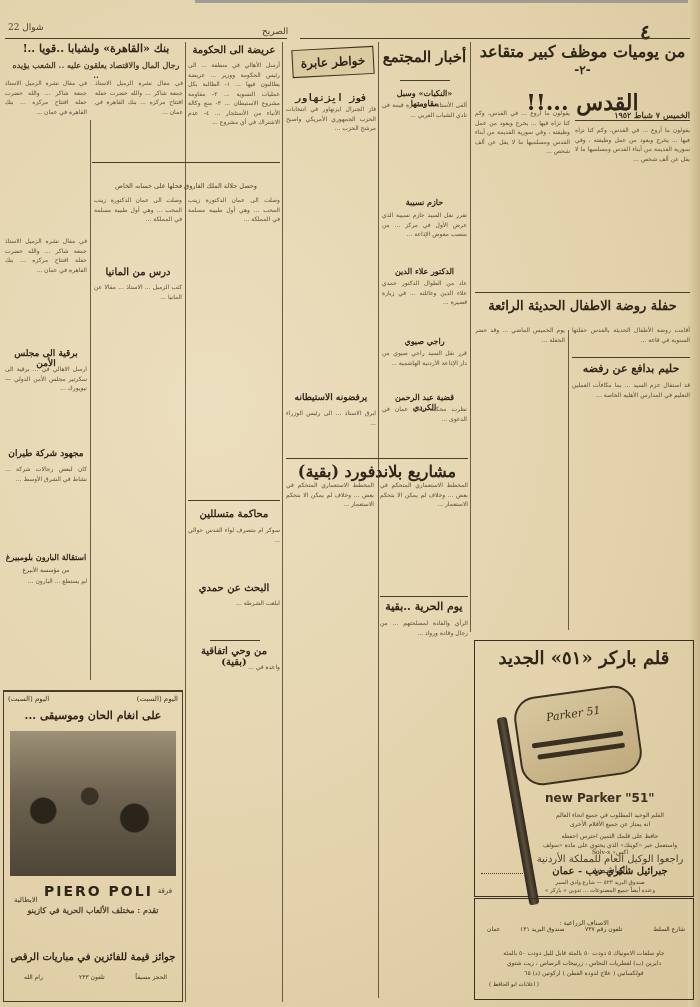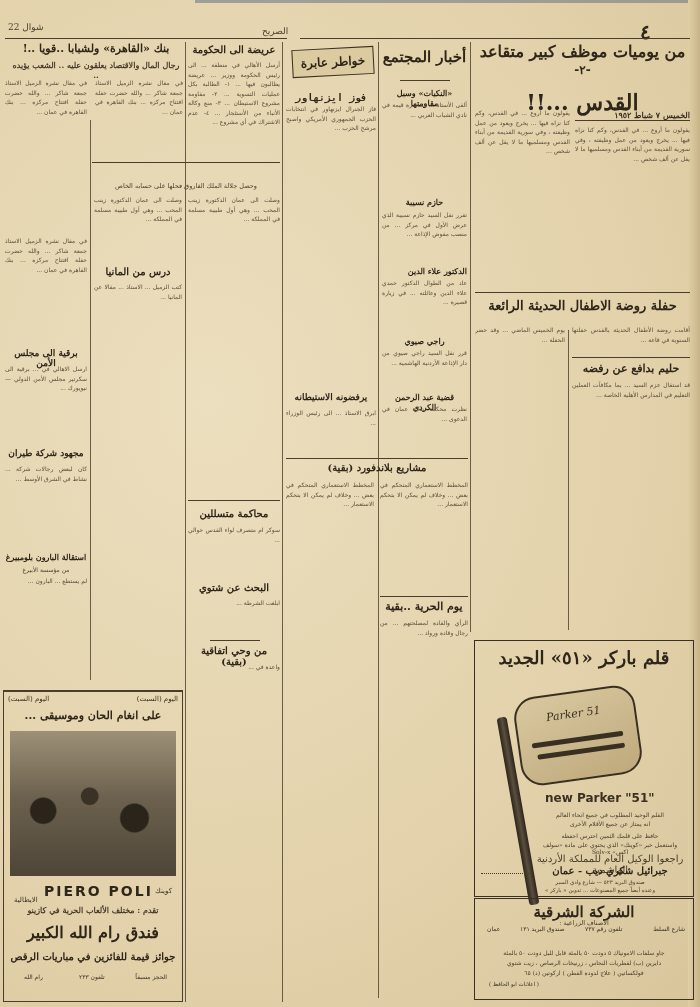--- a/index.html
+++ b/index.html
@@ -73,37 +73,37 @@
   <div class="rule-h" style="left:572px;top:357px;width:118px;"></div>
   <div class="abs h2" style="left:572px;top:362px;width:118px;font-size:11px;">حليم بدافع عن رفضه</div>
   <div class="abs body-text" style="left:572px;top:380px;width:118px;height:245px;">قد استقال عزم السيد ... بما مكافآت العملين التعليم في المدارس الأهلية الخاصة ...</div>
 
   <div class="abs h1" style="left:382px;top:48px;width:85px;font-size:15px;">أخبار المجتمع</div>
   <div class="rule-h" style="left:400px;top:80px;width:50px;"></div>
   <div class="abs h2" style="left:382px;top:88px;width:85px;font-size:8px;">«النكبات» وسبل مقاومتها</div>
   <div class="abs body-text" style="left:382px;top:100px;width:85px;height:95px;">ألقى الأستاذ ... محاضرة قيمة في نادي الشباب العربي ...</div>
   <div class="abs h2" style="left:382px;top:197px;width:85px;font-size:8px;">حازم نسيبة</div>
   <div class="abs body-text" style="left:382px;top:210px;width:85px;height:55px;">تقرر نقل السيد حازم نسيبة الذي عرض الأول في مركز ... من منصب مفوض الإذاعة ...</div>
-  <div class="abs h2" style="left:382px;top:266px;width:85px;font-size:8px;text-align:right;">الدكتور علاء الدين</div>
+  <div class="abs h2" style="left:382px;top:266px;width:85px;font-size:8px;">الدكتور علاء الدين</div>
   <div class="abs body-text" style="left:382px;top:278px;width:85px;height:55px;">عاد من الطوال الدكتور حمدي علاء الدين وعائلته ... في زيارة قصيرة ...</div>
   <div class="abs h2" style="left:382px;top:336px;width:85px;font-size:8px;">راجي صيوي</div>
   <div class="abs body-text" style="left:382px;top:348px;width:85px;height:45px;">قرر نقل السيد راجي صيوي من دار الإذاعة الأردنية الهاشمية ...</div>
   <div class="abs h2" style="left:382px;top:392px;width:85px;font-size:8px;">قضية عبد الرحمن الكردي</div>
   <div class="abs body-text" style="left:382px;top:404px;width:85px;height:50px;">نظرت محكمة بداية عمان في الدعوى ...</div>
 
   <div class="abs boxed" style="left:292px;top:48px;width:80px;height:26px;transform:rotate(-3deg);background:#dccaa0;">
     <div class="h1" style="font-size:12px;line-height:26px;">خواطر عابرة</div>
   </div>
   <div class="abs h2" style="left:286px;top:92px;width:90px;font-size:10px;font-family:Liberation Mono, monospace;">فوز ايزنهاور</div>
   <div class="abs body-text" style="left:286px;top:104px;width:90px;height:265px;">فاز الجنرال ايزنهاور في انتخابات الحزب الجمهوري الأمريكي واصبح مرشح الحزب ...</div>
   <div class="abs h2" style="left:286px;top:392px;width:90px;font-size:9px;">يرفضونه الاستيطانه</div>
   <div class="abs body-text" style="left:286px;top:408px;width:90px;height:45px;">ابرق الاستاذ ... الى رئيس الوزراء ...</div>
 
   <div class="rule-h" style="left:286px;top:458px;width:182px;"></div>
-  <div class="abs h1" style="left:286px;top:462px;width:182px;font-size:10px;">مشاريع بلاندفورد (بقية)</div>
+  <div class="abs h1" style="left:286px;top:462px;width:182px;font-size:16px;">مشاريع بلاندفورد (بقية)</div>
   <div class="abs body-text" style="left:380px;top:480px;width:88px;height:105px;">المخطط الاستعماري المتحكم في بعض ... وخلاف لم يمكن الا بتحكم الاستعمار ...</div>
   <div class="abs body-text" style="left:286px;top:480px;width:88px;height:500px;">المخطط الاستعماري المتحكم في بعض ... وخلاف لم يمكن الا بتحكم الاستعمار ...</div>
   <div class="rule-v" style="left:378px;top:478px;height:520px;"></div>
 
   <div class="rule-h" style="left:380px;top:596px;width:88px;"></div>
   <div class="abs h2" style="left:380px;top:600px;width:88px;font-size:11px;">يوم الحرية ..بقية</div>
   <div class="abs body-text" style="left:380px;top:618px;width:88px;height:380px;">الرأي والقادة لمصلحتهم ... من رجال وقادة ورواد ...</div>
 
   <div class="abs h2" style="left:188px;top:44px;width:92px;font-size:10px;">عريضة الى الحكومة</div>
   <div class="abs body-text" style="left:188px;top:60px;width:92px;height:100px;">أرسل الأهالي في منطقة ... الى رئيس الحكومة ووزير ... عريضة يطالبون فيها ... ١- الطالبة بكل عمليات التسوية ... ٢- مقاومة مشروع الاستيطان ... ٣- منع وكالة الأنباء من الأستئجار ... ٤- عدم الاشتراك في أي مشروع ...</div>
@@ -126,39 +126,38 @@
   <div class="abs h2" style="left:5px;top:448px;width:82px;font-size:9px;">مجهود شركة طيران</div>
   <div class="abs body-text" style="left:5px;top:464px;width:82px;height:85px;">كان لبعض رجالات شركة ... نشاط في الشرق الأوسط ...</div>
   <div class="abs h2" style="left:5px;top:552px;width:82px;font-size:8px;">استقالة البارون بلومبيرغ</div>
   <div class="abs sub" style="left:5px;top:566px;width:82px;font-size:6px;">من مؤسسة الأبيرغ</div>
   <div class="abs body-text" style="left:5px;top:576px;width:82px;height:100px;">لم يستطع ... البارون ...</div>
   <div class="abs body-text" style="left:5px;top:236px;width:82px;height:108px;">في مقال نشره الزميل الاستاذ جمعة شاكر ... والله حضرت حفلة افتتاح مركزه ... بنك القاهرة في عمان ...</div>
 
   <div class="rule-h" style="left:188px;top:500px;width:92px;"></div>
   <div class="abs h2" style="left:188px;top:508px;width:92px;font-size:10px;">محاكمة متسللين</div>
   <div class="abs body-text" style="left:188px;top:525px;width:92px;height:55px;">سوكر ام متصرف لواء القدس حوالي ...</div>
-  <div class="abs h2" style="left:188px;top:582px;width:92px;font-size:10px;">البحث عن شتوي</div>
+  <div class="abs h2" style="left:188px;top:582px;width:92px;font-size:10px;">البحث عن حمدي</div>
   <div class="abs body-text" style="left:188px;top:598px;width:92px;height:38px;">ابلغت الشرطة ...</div>
   <div class="rule-h" style="left:210px;top:640px;width:50px;"></div>
   <div class="abs h2" style="left:188px;top:645px;width:92px;font-size:10px;">من وحي اتفاقية (بقية)</div>
   <div class="abs body-text" style="left:188px;top:662px;width:92px;height:335px;">واعدة في ... </div>
 
   <div class="rule-h" style="left:3px;top:690px;width:180px;height:2px;"></div>
   <div class="abs" style="left:3px;top:690px;width:178px;height:310px;border:1px solid #4a3d2c;">
     <div class="abs" style="left:4px;top:4px;font-size:7px;">اليوم (السبت)</div>
     <div class="abs" style="right:4px;top:4px;font-size:7px;">اليوم (السبت)</div>
     <div class="abs h2" style="left:0;top:18px;width:178px;font-size:11px;">على انغام الحان وموسيقى ...</div>
     <div class="abs photo" style="left:6px;top:40px;width:166px;height:145px;"></div>
     <div class="abs" style="left:0;top:192px;width:178px;height:18px;">
       <span class="abs" style="left:10px;top:13px;font-size:7px;">الايطالية</span>
       <span class="abs" style="left:40px;top:0;font-family:'DejaVu Sans',sans-serif;font-weight:bold;font-size:14px;letter-spacing:2px;color:#2f261a;">PIERO POLI</span>
-      <span class="abs" style="right:10px;top:4px;font-size:7px;">كوينك</span>
+      <span class="abs" style="right:10px;top:4px;font-size:7px;">فرقة</span>
     </div>
     <div class="abs sub" style="left:0;top:214px;width:178px;font-size:8px;font-weight:bold;">تقدم : مختلف الألعاب الحرية في كازينو</div>
-    <div class="abs h1" style="left:0;top:232px;width:178px;font-size:16px;">فندق رام الله الكبير</div>
     <div class="abs h2" style="left:0;top:260px;width:178px;font-size:10px;">جوائز قيمة للفائزين في مباريات الرقص</div>
     <div class="abs" style="left:20px;top:282px;font-size:6px;">رام الله</div>
     <div class="abs" style="left:75px;top:282px;font-size:6px;">تلفون ٢٣٣</div>
     <div class="abs" style="right:15px;top:282px;font-size:6px;">الحجز مسبقاً</div>
   </div>
 
   <div class="abs" style="left:474px;top:640px;width:218px;height:255px;border:1.5px solid #3a3022;">
     <div class="abs h1" style="left:0;top:6px;width:218px;font-size:18px;">قلم باركر «٥١» الجديد</div>
     <div class="case" style="left:42px;top:50px;width:118px;height:85px;transform:rotate(-8deg);">
       <div class="abs" style="left:30px;top:14px;font-style:italic;font-size:11px;color:#3a3022;">Parker 51</div>
@@ -172,21 +171,20 @@
     <div class="abs sub" style="left:60px;top:191px;width:150px;font-size:6px;">حافظ على قلمك الثمين احترس احفظه</div>
     <div class="abs sub" style="left:60px;top:200px;width:150px;font-size:6px;">واستعمل حبر «كوينك» الذي يحتوي على مادة «سولف اكس» Solv-x</div>
     <div class="abs sub" style="left:60px;top:212px;width:150px;font-size:10px;font-weight:normal;text-align:center;">راجعوا الوكيل العام للمملكة الأردنية الهاشمية</div>
     <div class="dotline" style="left:6px;top:232px;width:50px;"></div>
     <div class="abs h2" style="left:60px;top:224px;width:150px;font-size:10px;">جبرائيل شكري ديب - عمان</div>
     <div class="abs sub" style="left:40px;top:238px;width:170px;font-size:5.5px;">صندوق البريد ٥٢٣ — شارع وادي السير</div>
     <div class="abs sub" style="left:40px;top:246px;width:170px;font-size:5.5px;">وعنده أيضاً جميع المصنوعات ... تدوين « باركر »</div>
   </div>
 
   <div class="abs" style="left:474px;top:898px;width:218px;height:100px;border:1.5px solid #3a3022;">
-    <div class="abs h1" style="left:0;top:4px;width:218px;font-size:15px;">الشركة الشرقية</div>
     <div class="abs" style="left:0;top:26px;width:218px;height:10px;font-size:6px;">
       <span class="abs" style="left:12px;">عمان</span>
       <span class="abs" style="left:45px;">صندوق البريد ١٣١</span>
       <span class="abs" style="left:110px;">تلفون رقم ٧٣٧</span>
       <span class="abs" style="right:8px;">شارع السلط</span>
     </div>
     <div class="abs sub" style="left:0;top:20px;width:218px;font-size:6.5px;">الاصناف الزراعية :</div>
     <div class="abs sub" style="left:4px;top:50px;width:210px;font-size:6px;">جاو سلفات الامونياك ٥ دودت ٥٠ بالمئة قابل للبل دودت ٥٠ بالمئة</div>
     <div class="abs sub" style="left:4px;top:60px;width:210px;font-size:6px;">دايرين (ب) لقطريات النحاس ، زرنيخات الرصاص ، زيت شتوي</div>
     <div class="abs sub" style="left:4px;top:70px;width:210px;font-size:6px;">فولكساتين ( علاج لدودة القطن ) اركوتين (د) ٦٥</div>

